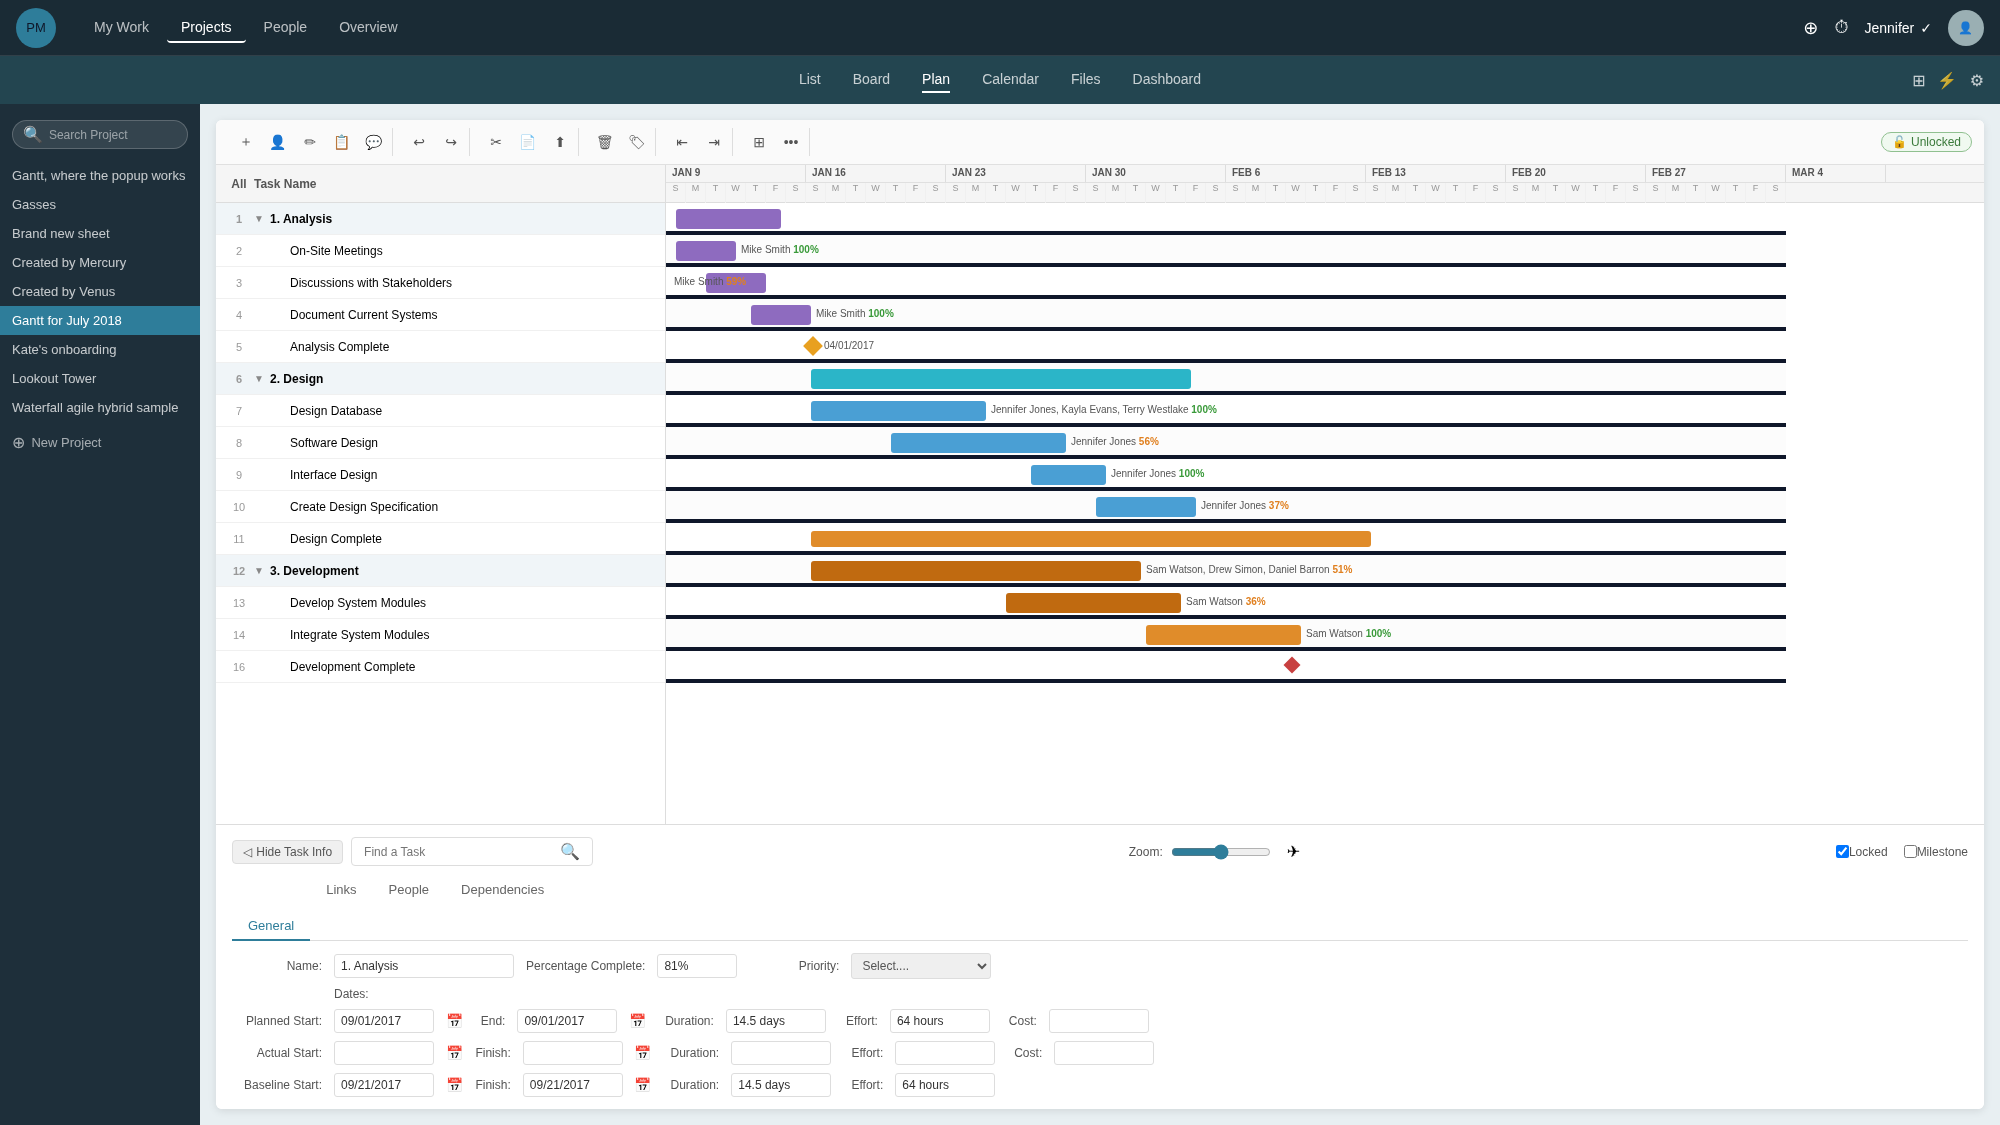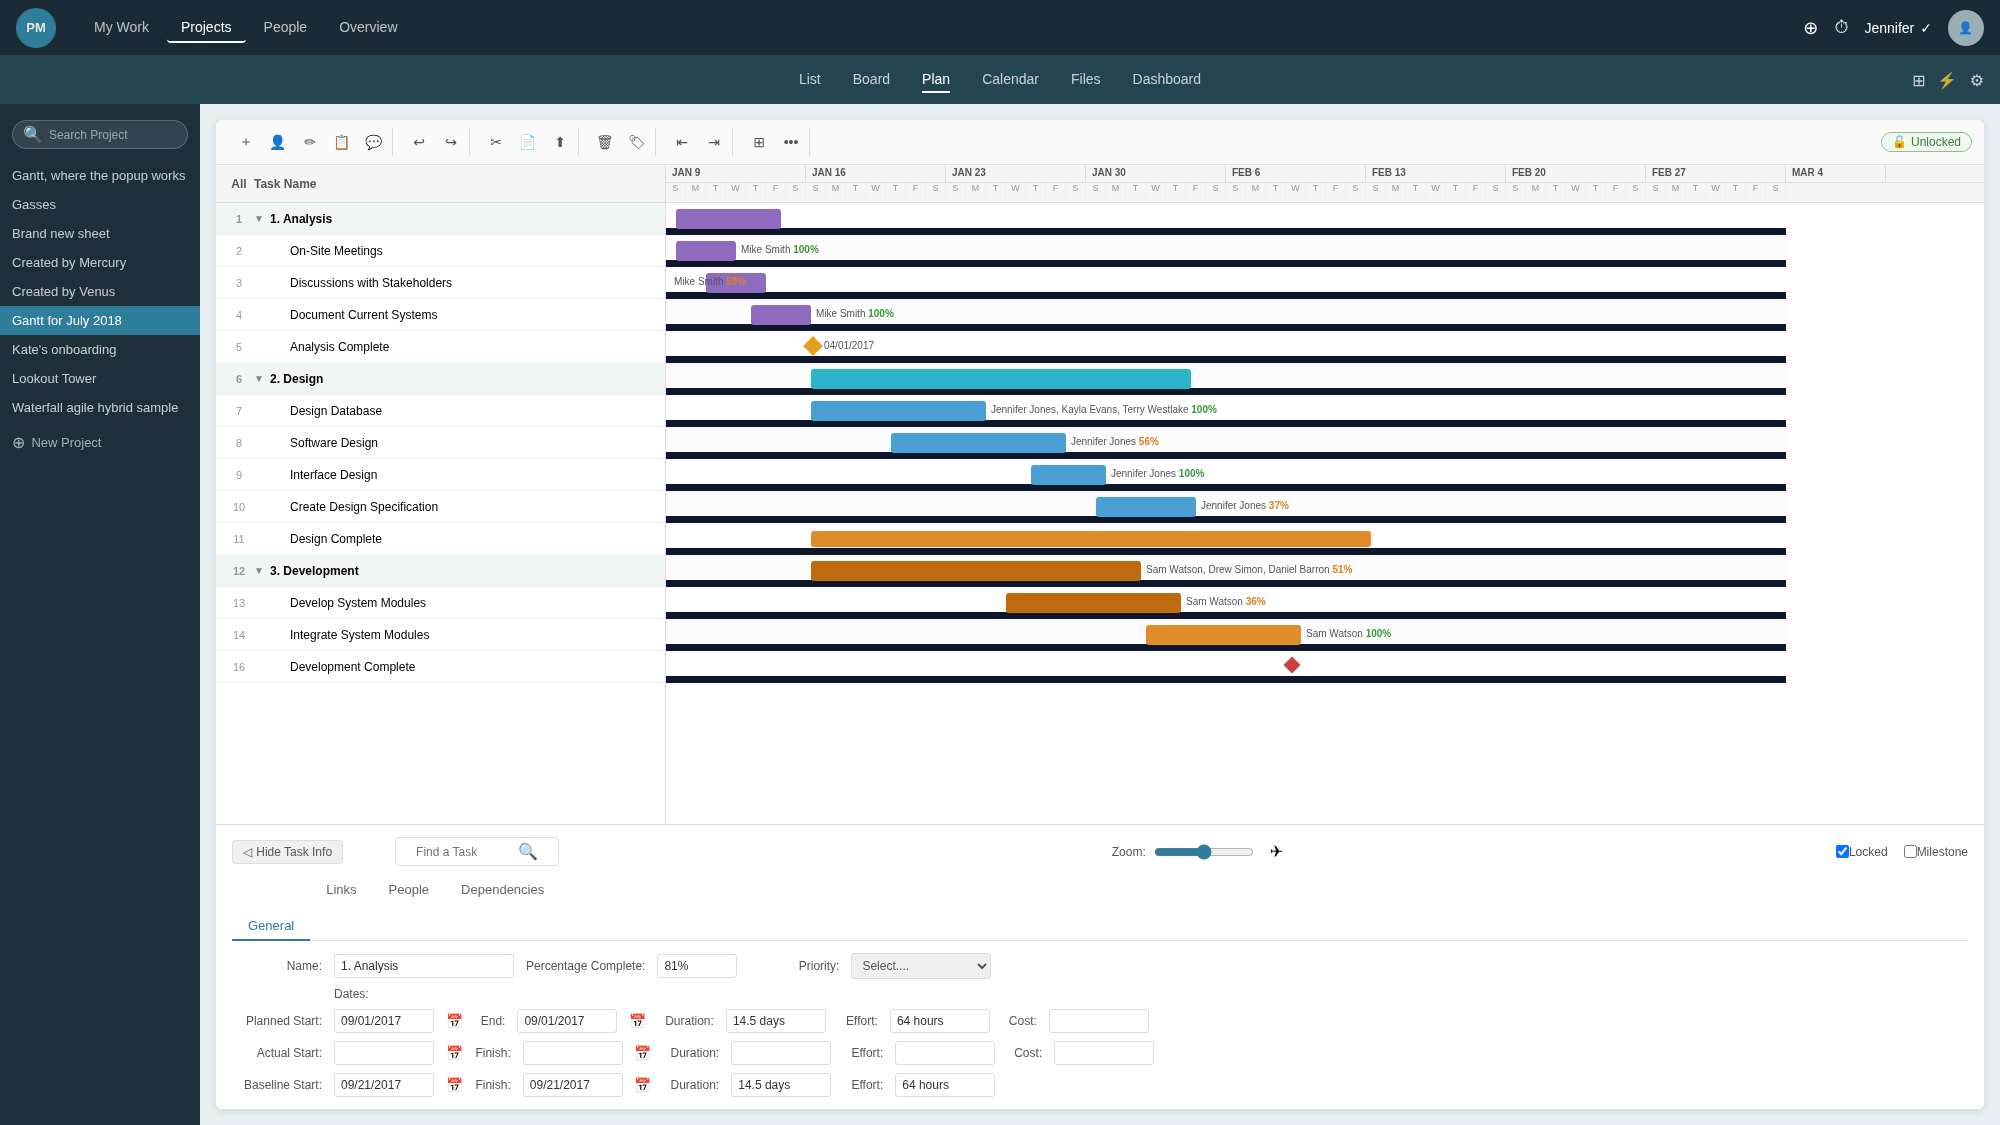--- a/index.html
+++ b/index.html
@@ -12,21 +12,21 @@
       align-items: center;
       height: 56px;
       padding: 0 16px;
       border-bottom: 1px solid rgba(255,255,255,0.1);
     }
     .logo-circle {
       width: 40px; height: 40px;
       background: #2e7d9a;
       border-radius: 50%;
       display: flex; align-items: center; justify-content: center;
-      color: #e5e5e5; font-weight: bold; font-size: 13px;
+      color: #0f172a; font-weight: normal; font-size: 13px;
       margin-right: 24px; flex-shrink: 0;
     }
     .nav-links { display: flex; gap: 4px; flex: 1; }
     .nav-link {
       color: rgba(255,255,255,0.7);
       font-size: 14px; padding: 6px 14px;
       cursor: pointer; border-radius: 4px;
       border-bottom: 2px solid transparent;
     }
     .nav-link.active { color: white; border-bottom: 2px solid white; }
@@ -222,21 +222,21 @@
       flex-shrink: 0;
       font-size: 9px;
       color: #999;
       text-align: center;
       border-right: 1px solid #f0f0f0;
       overflow: hidden;
     }
     .gantt-rows { position: relative; }
     .gantt-row {
       height: 32px;
-      border-bottom: 7px solid #0f172a;
+      border-bottom: 4px solid #0f172a;
       position: relative;
     }
     .gantt-row:nth-child(even) { background: rgba(0,0,0,0.01); }
 
     
     .gantt-bar {
       position: absolute;
       top: 6px;
       height: 20px;
       border-radius: 3px;
@@ -283,23 +283,22 @@
     }
     .hide-btn {
       display: flex; align-items: center; gap: 4px;
       background: #f0f0f0; border: 1px solid #ddd;
       border-radius: 4px; padding: 4px 10px;
       font-size: 12px; cursor: pointer; color: #555;
     }
     .find-task {
       display: flex; align-items: center;
       background: white; border: 1px solid #ddd;
-      border-radius: 4px; padding: 4px 20px; gap: 6px;
-      width: 164px;
-      margin-left: 44px;
+      border-radius: 4px; padding: 4px 12px; gap: 6px;
+      width: 242px;
     }
     .find-task input {
       border: none; outline: none;
       font-size: 12px; width: 100%; color: #666;
     }
     .zoom-control {
       margin-left: auto;
       display: flex; align-items: center; gap: 8px;
       font-size: 12px; color: #555;
     }

